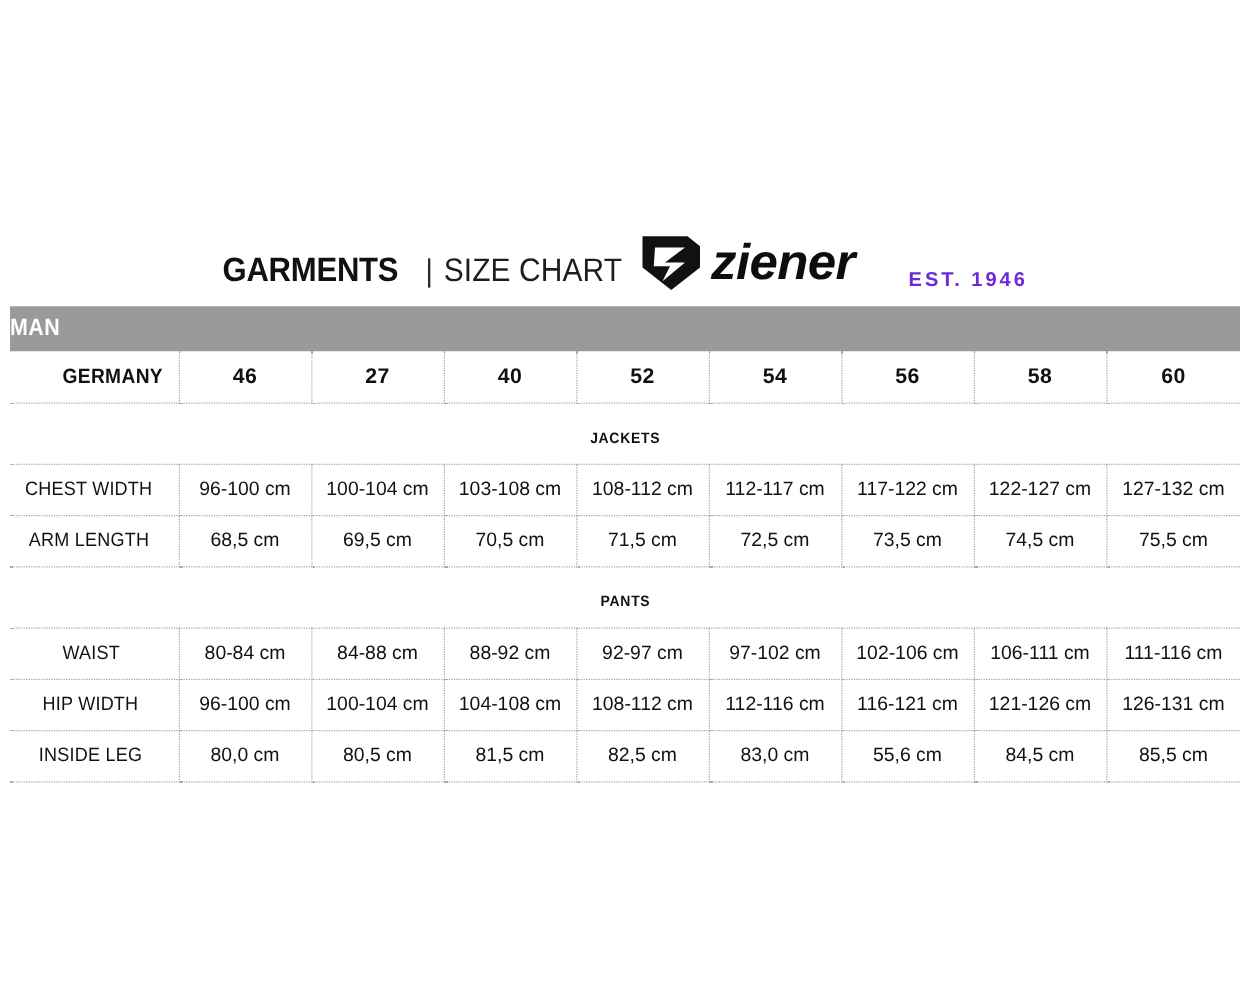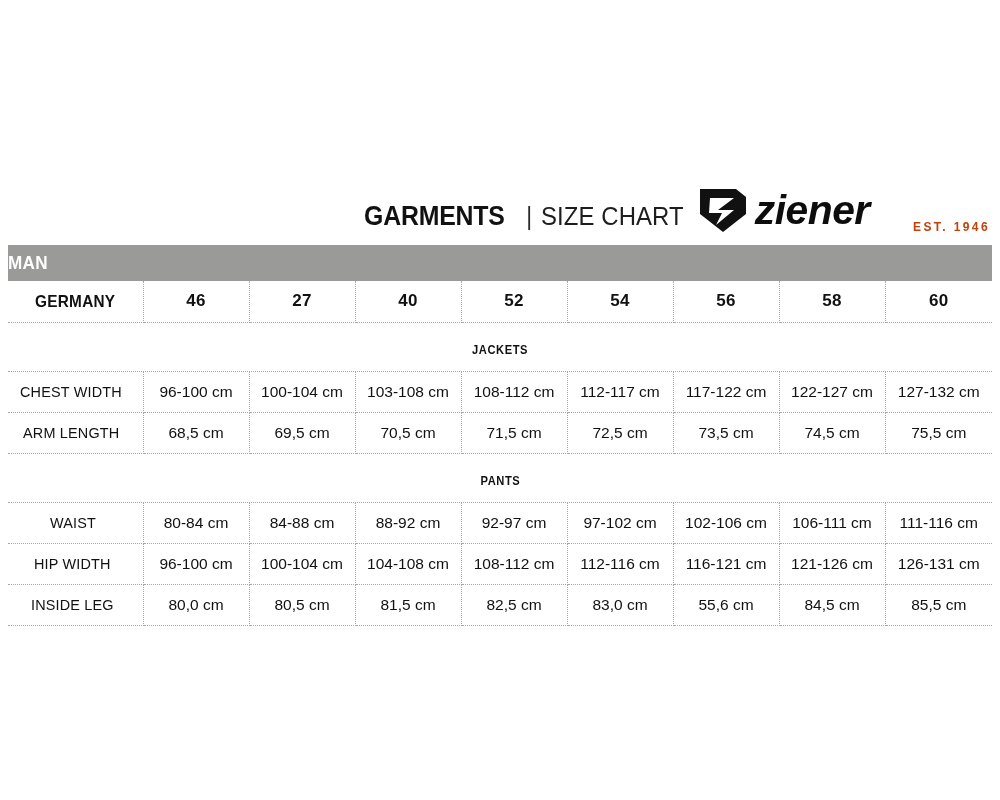--- a/index.html
+++ b/index.html
@@ -24,21 +24,21 @@
 
   
   .header {
     position: absolute;
     left: 0;
     top: 168px;
     width: 1000px;
     height: 70px;
     display: flex;
     align-items: flex-end;
-    justify-content: flex-end;
+    justify-content: center;
     padding: 0 8px 0 10px;
     box-sizing: border-box;
   }
 
   .title-line {
     display: flex;
     align-items: baseline;
     gap: 9px;
     white-space: nowrap;
     padding-bottom: 6px;
@@ -87,24 +87,24 @@
   .logo-word {
     font-size: 40px;
     font-weight: bold;
     font-style: italic;
     letter-spacing: -0.5px;
     color: #0d0d0d;
     line-height: 0.95;
     transform: scaleX(1.02);
   }
   .logo-est {
-    font-size: 12px;
+    font-size: 16px;
     font-weight: bold;
     letter-spacing: 2.4px;
-    color: #c2410c;
+    color: #6d28d9;
     margin-top: 2px;
     margin-right: 2px;
   }
 
   
   .chart {
     position: absolute;
     left: 8px;
     top: 245px;
     width: 984px;
@@ -151,21 +151,21 @@
     transform-origin: left center;
   }
 
   
   tr.sizes td {
     font-weight: bold;
     font-size: 17px;
     letter-spacing: 0.3px;
   }
   tr.sizes td.rowlabel {
-    text-align: center;
+    text-align: right;
     padding-left: 12px;
     font-size: 16.5px;
   }
 
   
   tr.section td {
     font-weight: bold;
     font-size: 12px;
     letter-spacing: 0.6px;
     text-align: center;

